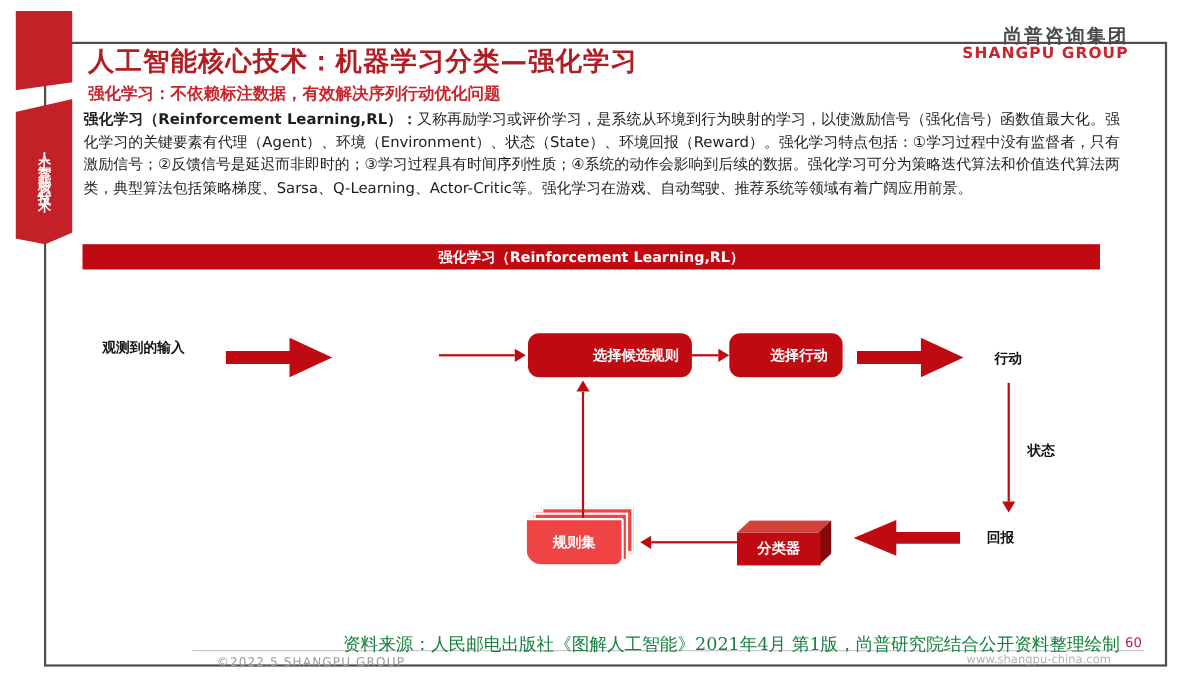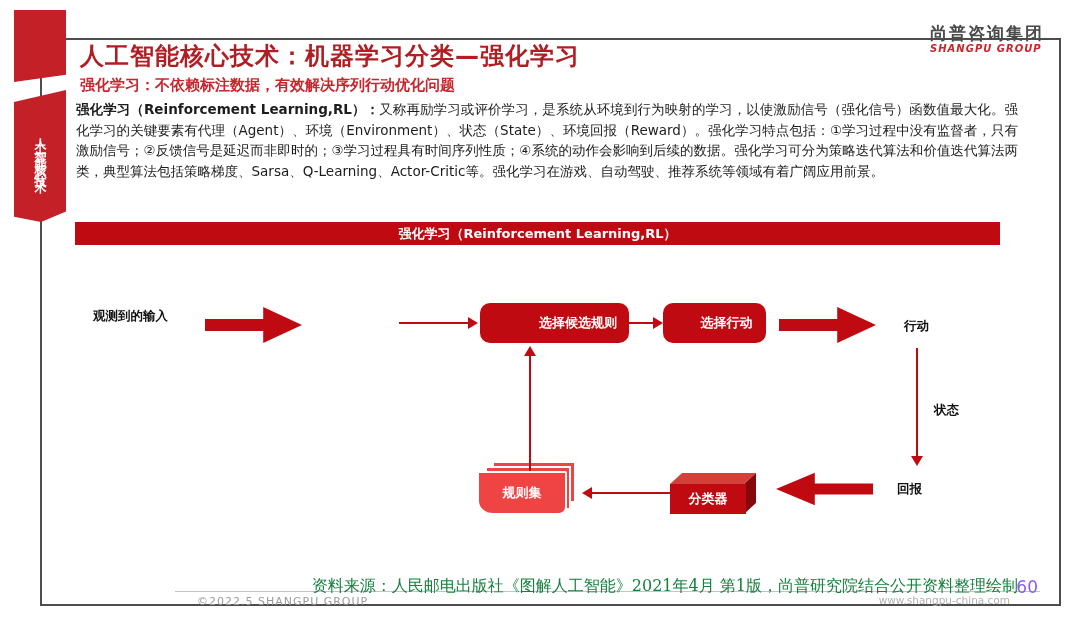--- a/index.html
+++ b/index.html
@@ -21,23 +21,23 @@
     background:#c32027;z-index:5;
     clip-path:polygon(0 9%,100% 0,100% 92%,52% 100%,0 96%);
     display:flex;align-items:center;justify-content:center;
   }
   .sb-ribbon .vtext{
     writing-mode:vertical-rl;text-orientation:upright;
     color:#ffffff;font-size:12px;font-weight:bold;letter-spacing:6px;
     margin-top:-6px;
   }
   
-  .logo{position:absolute;right:36px;top:24px;text-align:left;z-index:6;}
+  .logo{position:absolute;right:54px;top:24px;text-align:right;z-index:6;}
   .logo-cn{font-size:17px;font-weight:bold;color:#4a4a4a;letter-spacing:2px;line-height:19px;}
-  .logo-en{font-size:10px;font-weight:bold;font-style:italic;color:#c9252c;letter-spacing:1px;line-height:12px;}
+  .logo-en{font-size:14px;font-weight:bold;color:#c9252c;letter-spacing:1px;line-height:12px;}
   
   .title{
     position:absolute;left:80px;top:40px;width:700px;
     font-size:24px;font-weight:bold;color:#b01e23;letter-spacing:1px;z-index:6;
   }
   .subtitle{
     position:absolute;left:80px;top:76px;width:700px;
     font-size:15px;font-weight:bold;color:#c9252c;z-index:6;
   }
   .bodytext{
@@ -90,21 +90,21 @@
     border-radius:2px 2px 8px 16px / 2px 2px 8px 14px;
     color:#ffffff;font-size:13px;font-weight:bold;display:flex;align-items:center;justify-content:center;
   }
   
   .footer-divider{position:absolute;left:175px;top:591px;width:865px;height:1px;background:#c4c4c4;z-index:6;}
   .copyright{position:absolute;left:197px;top:595px;font-size:11px;color:#9b9b9b;letter-spacing:1px;z-index:6;}
   .source{
     position:absolute;right:62px;top:576px;font-size:16px;color:#15803d;z-index:6;
     font-family:"DejaVu Serif","Liberation Serif",serif;
   }
-  .pagenum{position:absolute;right:42px;top:577px;font-size:17px;color:#8b5cf6;z-index:6;}
+  .pagenum{position:absolute;right:42px;top:577px;font-size:12px;color:#be185d;z-index:6;}
   .website{position:absolute;right:70px;top:594px;font-size:10.5px;color:#b3b3b3;z-index:6;}
 </style>
 </head>
 <body>
 
 <div class="slide">
 
   <div class="frame"></div>
 
   <div class="sb-top"></div>

